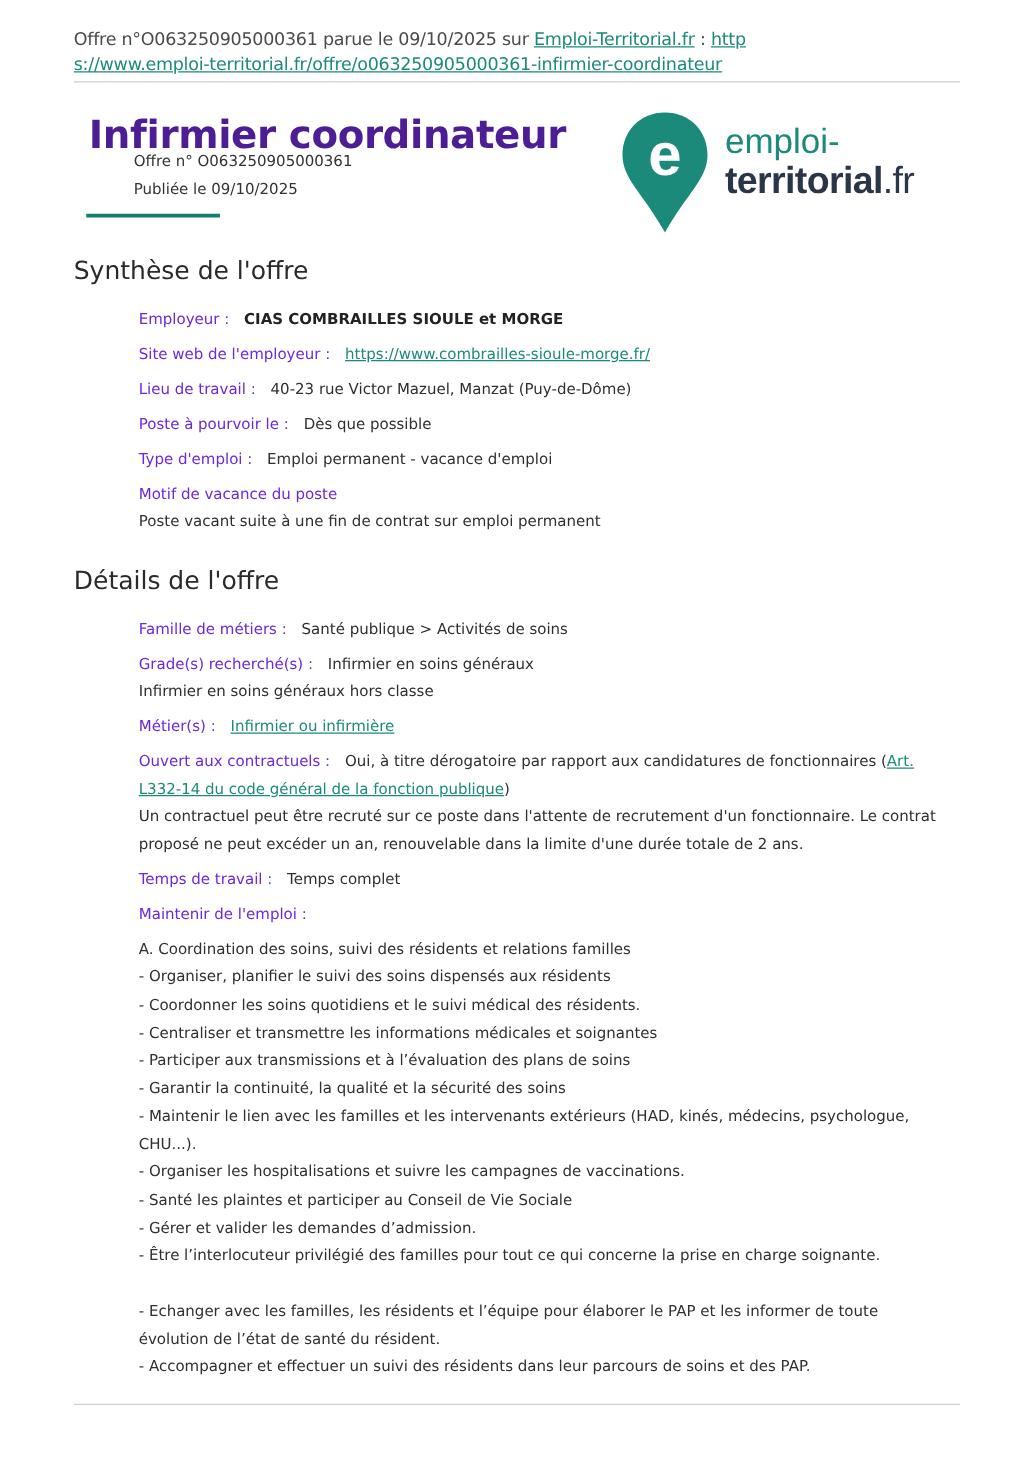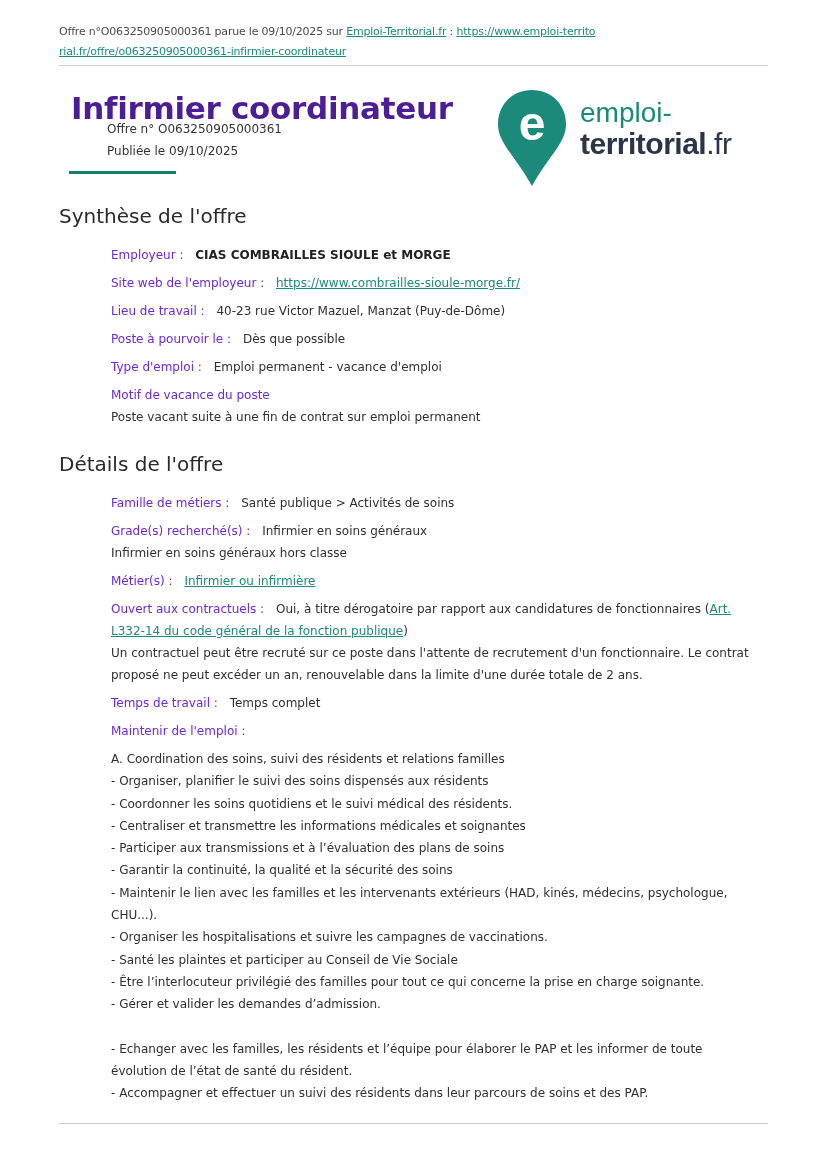--- a/index.html
+++ b/index.html
@@ -3,21 +3,21 @@
 <meta charset="utf-8">
 <style>
   html, body { margin: 0; padding: 0; background: #ffffff; }
   body {
     width: 827px; height: 1169px; position: relative; overflow: hidden;
     font-family: "DejaVu Sans", sans-serif; color: #2b2b2b;
   }
   a { color: #1b8a7a; text-decoration: underline; }
   .header-note {
     position: absolute; left: 59px; top: 22px; width: 540px;
-    font-size: 11px; line-height: 20px; color: #4a4a4a; letter-spacing: -0.2px;
+    font-size: 14px; line-height: 20px; color: #4a4a4a; letter-spacing: -0.2px;
   }
   .top-rule { position: absolute; left: 59px; top: 65px; width: 709px; height: 1px; background: #cfcfcf; }
   .title {
     position: absolute; left: 59px; top: 78px; margin: 12px;
     font-size: 31px; font-weight: bold; color: #4c1d95; letter-spacing: -0.3px;
   }
   .meta-line { position: absolute; left: 59px; font-size: 12px; color: #333; margin-left: 48px; }
   .accent-bar { position: absolute; left: 69px; top: 171px; width: 107px; height: 3px; background: #127f70; }
   .logo { position: absolute; left: 496px; top: 88px; width: 270px; height: 102px; }
   .section-title {
@@ -110,22 +110,22 @@
   <div class="desc-list">
     <div>A. Coordination des soins, suivi des résidents et relations familles</div>
     <div>- Organiser, planifier le suivi des soins dispensés aux résidents</div>
     <div>- Coordonner les soins quotidiens et le suivi médical des résidents.</div>
     <div>- Centraliser et transmettre les informations médicales et soignantes</div>
     <div>- Participer aux transmissions et à l’évaluation des plans de soins</div>
     <div>- Garantir la continuité, la qualité et la sécurité des soins</div>
     <div>- Maintenir le lien avec les familles et les intervenants extérieurs (HAD, kinés, médecins, psychologue, CHU...).</div>
     <div>- Organiser les hospitalisations et suivre les campagnes de vaccinations.</div>
     <div>- Santé les plaintes et participer au Conseil de Vie Sociale</div>
+    <div>- Gérer et valider les demandes d’admission.</div>
     <div>- Être l’interlocuteur privilégié des familles pour tout ce qui concerne la prise en charge soignante.</div>
-    <div>- Gérer et valider les demandes d’admission.</div>
     <div style="height:22px;"></div>
     <div>- Echanger avec les familles, les résidents et l’équipe pour élaborer le PAP et les informer de toute évolution de l’état de santé du résident.</div>
     <div>- Accompagner et effectuer un suivi des résidents dans leur parcours de soins et des PAP.</div>
   </div>
 </div>
 
 <div class="footer-rule"></div>
 <div class="page-num">Page 1</div>
 
 </body></html>

